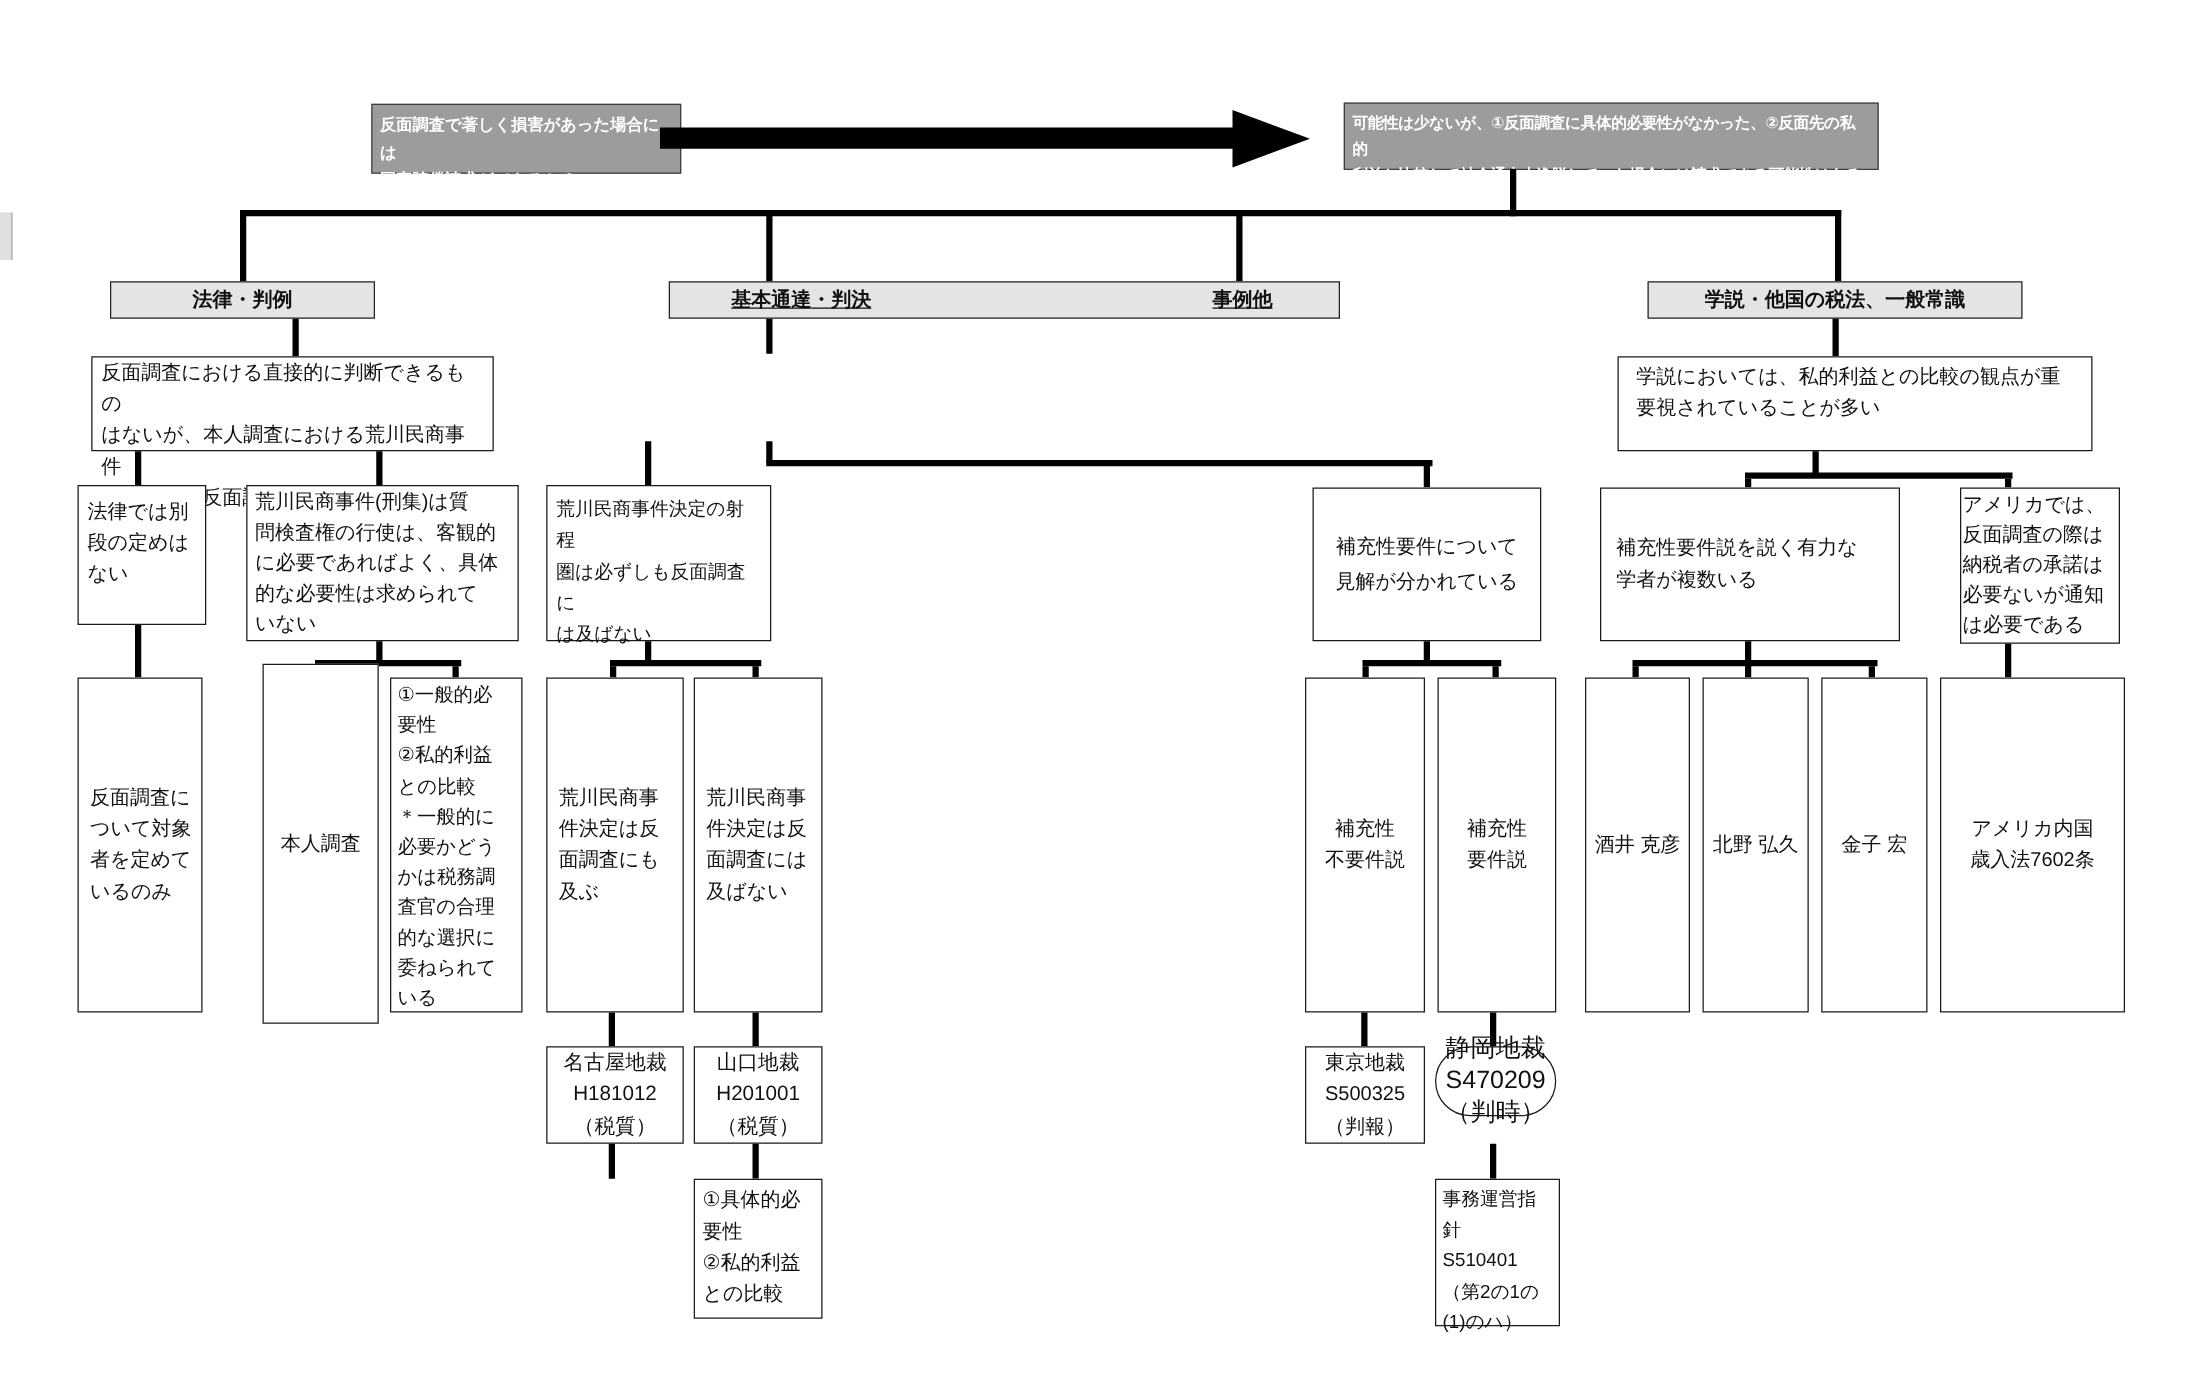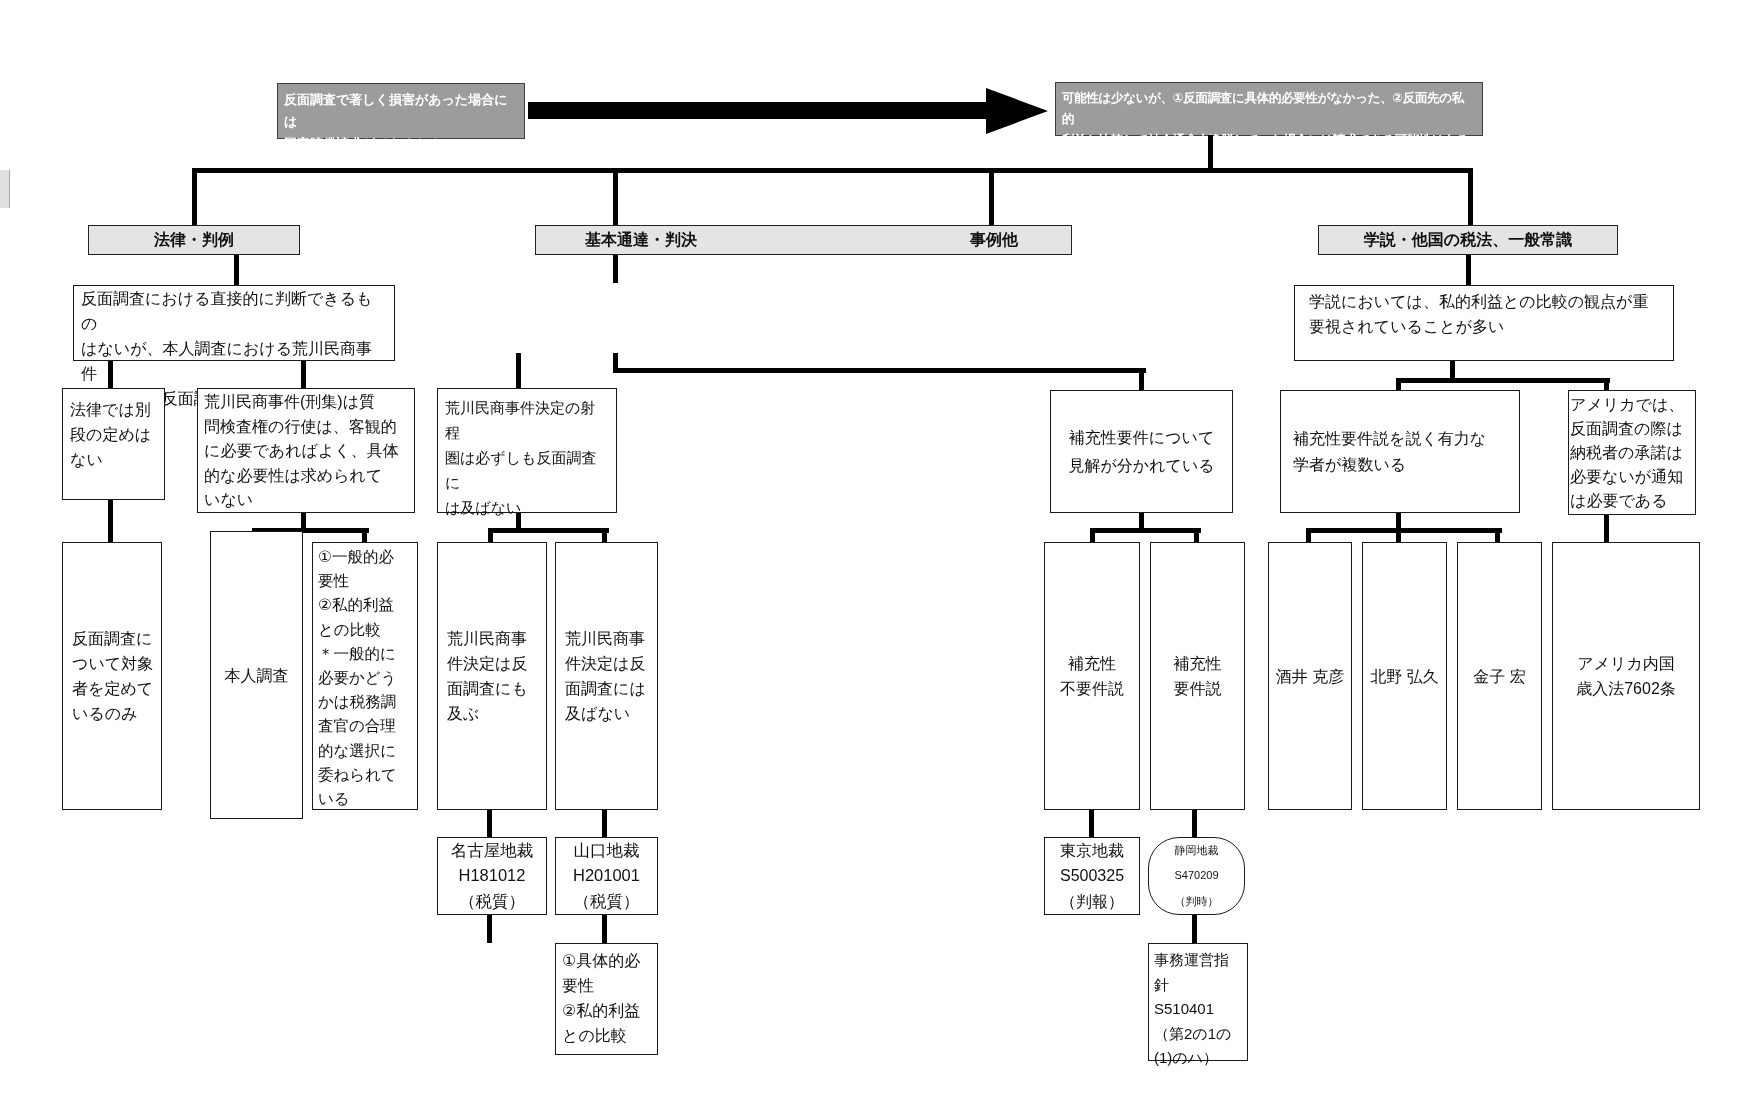--- a/index.html
+++ b/index.html
@@ -8,33 +8,33 @@
     font-family:"Liberation Sans","DejaVu Sans",sans-serif;color:#111;
   }
   .box{
     position:absolute;background:#fff;border:1.6px solid #1a1a1a;
     font-size:16px;line-height:25px;white-space:pre-line;box-sizing:border-box;
   }
   .vc{display:flex;align-items:center;}
   .cc{display:flex;align-items:center;justify-content:center;text-align:center;}
   .gray{
     position:absolute;background:#9c9c9c;border:1.6px solid #3f3f3f;color:#fff;
-    font-weight:bold;box-sizing:border-box;white-space:pre-line;
+    font-weight:bold;box-sizing:border-box;white-space:pre-line;margin-left:20px;
   }
   .bar{
     position:absolute;background:#e4e4e4;border:1.4px solid #222;box-sizing:border-box;
     font-weight:bold;font-size:16px;display:flex;align-items:center;justify-content:center;
   }
   .ln{position:absolute;background:#000;}
   .arrowhead{
     position:absolute;width:0;height:0;
     border-top:23px solid transparent;border-bottom:23px solid transparent;
     border-left:62px solid #000;
   }
-  .barlabel{position:absolute;top:0;height:100%;display:flex;align-items:center;}
+  .barlabel{position:absolute;top:0;height:100%;display:flex;align-items:center;text-decoration:underline;}
 </style>
 </head>
 <body>
 
 <div id="canvas">
 
   <div class="gray" style="left:277px;top:83px;width:248px;height:56px;font-size:13px;line-height:22px;padding:5px 6px;">反面調査で著しく損害があった場合には
 国家賠償請求ができるか？</div>
 
   <div class="ln" style="left:528px;top:102px;width:460px;height:17px;"></div>
@@ -183,21 +183,21 @@
 （税質）</div>
 
   <div class="box cc" style="left:555px;top:837px;width:103px;height:78px;font-size:16.5px;line-height:25.5px;">山口地裁
 H201001
 （税質）</div>
 
   <div class="box cc" style="left:1044px;top:837px;width:96px;height:78px;font-size:16px;line-height:25.5px;">東京地裁
 S500325
 （判報）</div>
 
-  <div class="box cc" style="left:1148px;top:837px;width:97px;height:78px;font-size:11px;line-height:25.5px;border-radius:31px;">静岡地裁
+  <div class="box cc" style="left:1148px;top:837px;width:97px;height:56px;font-size:20px;line-height:25.5px;border-radius:31px;">静岡地裁
 S470209
 （判時）</div>
 
   <div class="ln" style="left:487px;top:915px;width:5px;height:28px;"></div>
   <div class="ln" style="left:602px;top:915px;width:5px;height:28px;"></div>
   <div class="ln" style="left:1192px;top:915px;width:5px;height:28px;"></div>
 
 
   <div class="box" style="left:555px;top:943px;width:103px;height:112px;padding:4px 6px;">①具体的必
 要性

